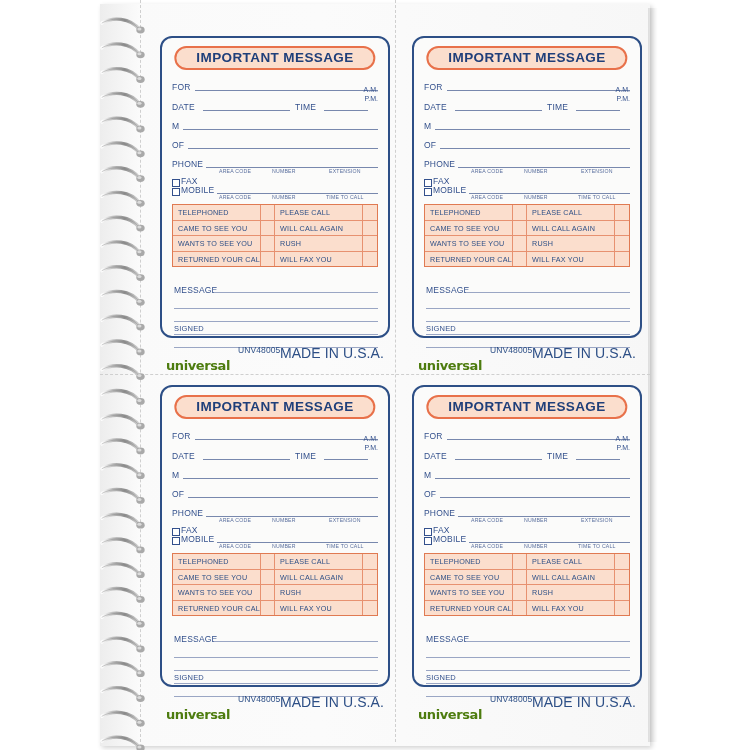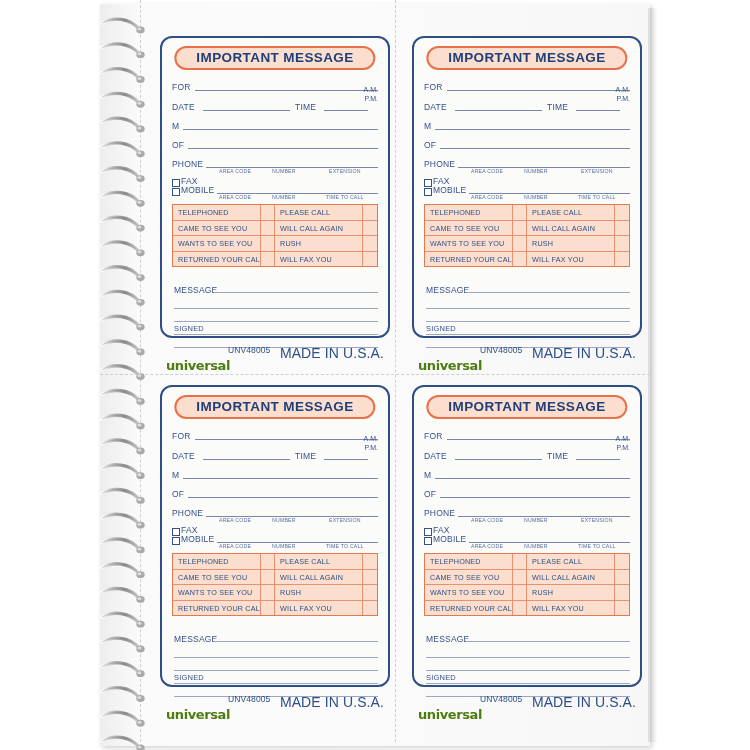--- a/index.html
+++ b/index.html
@@ -124,21 +124,21 @@
 
   
   .footer{position:absolute;left:0;width:100%;height:16px;}
   .brand{
     position:absolute;left:6px;top:16px;
     color:#4d7c0f;font-size:13px;font-weight:bold;
     font-style:normal;letter-spacing:-.4px;
     font-family:"DejaVu Sans", sans-serif;
   }
   .sku{
-    position:absolute;left:52px;top:3px;
+    position:absolute;left:62px;top:3px;
     color:#2d4f86;font-size:8.5px;letter-spacing:.1px;padding-left:16px;
   }
   .made{
     position:absolute;right:6px;top:3px;
     color:#2d4f86;font-size:14px;letter-spacing:.1px;
   }
 </style>
 </head>
 <body>
 

